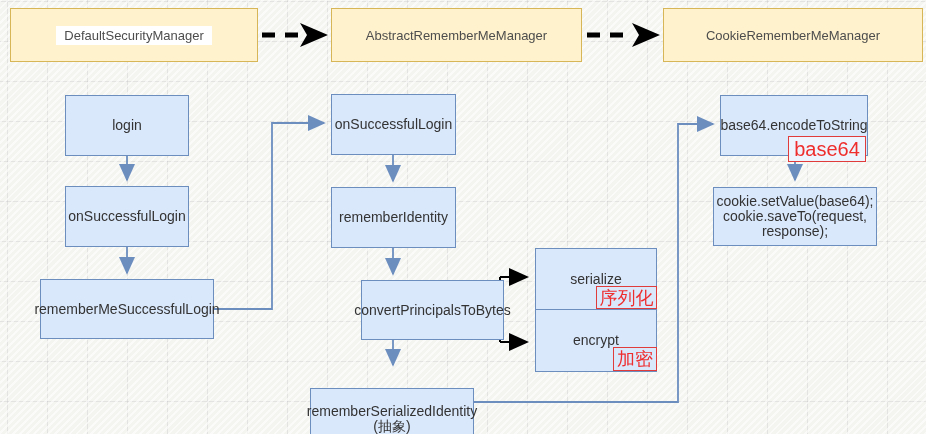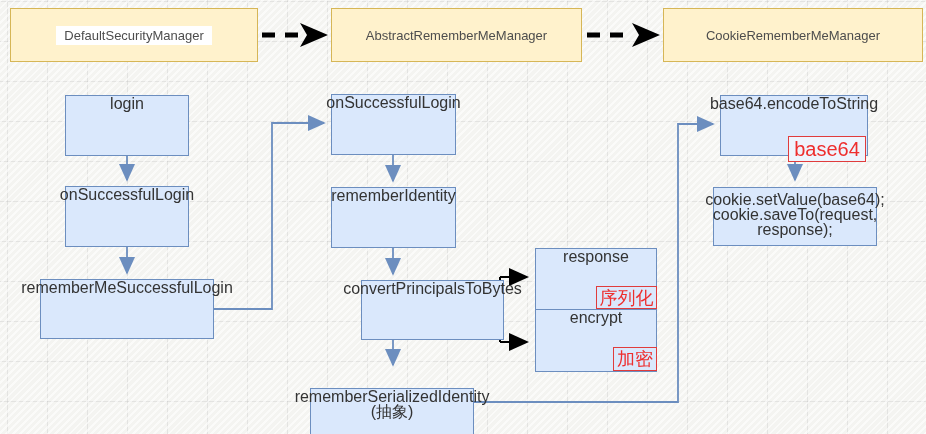--- a/index.html
+++ b/index.html
@@ -13,22 +13,22 @@
       repeating-linear-gradient(135deg, rgba(255,255,255,0.6) 0px, rgba(255,255,255,0.6) 2px, rgba(0,0,0,0) 2px, rgba(0,0,0,0) 5px),
       linear-gradient(to right, rgba(150,150,150,0.18) 1px, rgba(0,0,0,0) 1px),
       linear-gradient(to bottom, rgba(150,150,150,0.18) 1px, rgba(0,0,0,0) 1px);
     background-size:auto, 40px 40px, 40px 40px;
     background-position:0 0, 7px 0, 0 1px;
   }
   #wires{position:absolute;left:0;top:0;z-index:1;}
   .node{
     position:absolute;z-index:2;
     background:#dae8fc;border:1px solid #6c8ebf;
-    color:#333;font-size:16px;line-height:15px;
-    display:flex;justify-content:center;
+    color:#333;font-size:14px;line-height:15px;
+    display:flex;align-items:center;justify-content:center;
     text-align:center;box-sizing:border-box;
   }
   .head{
     position:absolute;z-index:2;
     background:#fff2cc;border:1.5px solid #d6b656;
     color:#4d4d4d;font-size:13px;
     display:flex;align-items:center;justify-content:center;
     text-align:center;box-sizing:border-box;
   }
   .hl{background:#ffffff;padding:2px 8px;}
@@ -140,21 +140,21 @@
     <span>convertPrincipalsToBytes</span>
   </div>
   <div class="node" id="n-remserialized">
     <span>
       <span class="line">rememberSerializedIdentity</span>
       <span class="line">(抽象)</span>
     </span>
   </div>
 
   <div class="node" id="n-serialize">
-    <span>response</span>
+    <span>serialize</span>
   </div>
   <div class="node" id="n-encrypt">
     <span>encrypt</span>
   </div>
 
   <div class="node" id="n-base64">
     <span>base64.encodeToString</span>
   </div>
   <div class="node" id="n-cookie">
     <span>

